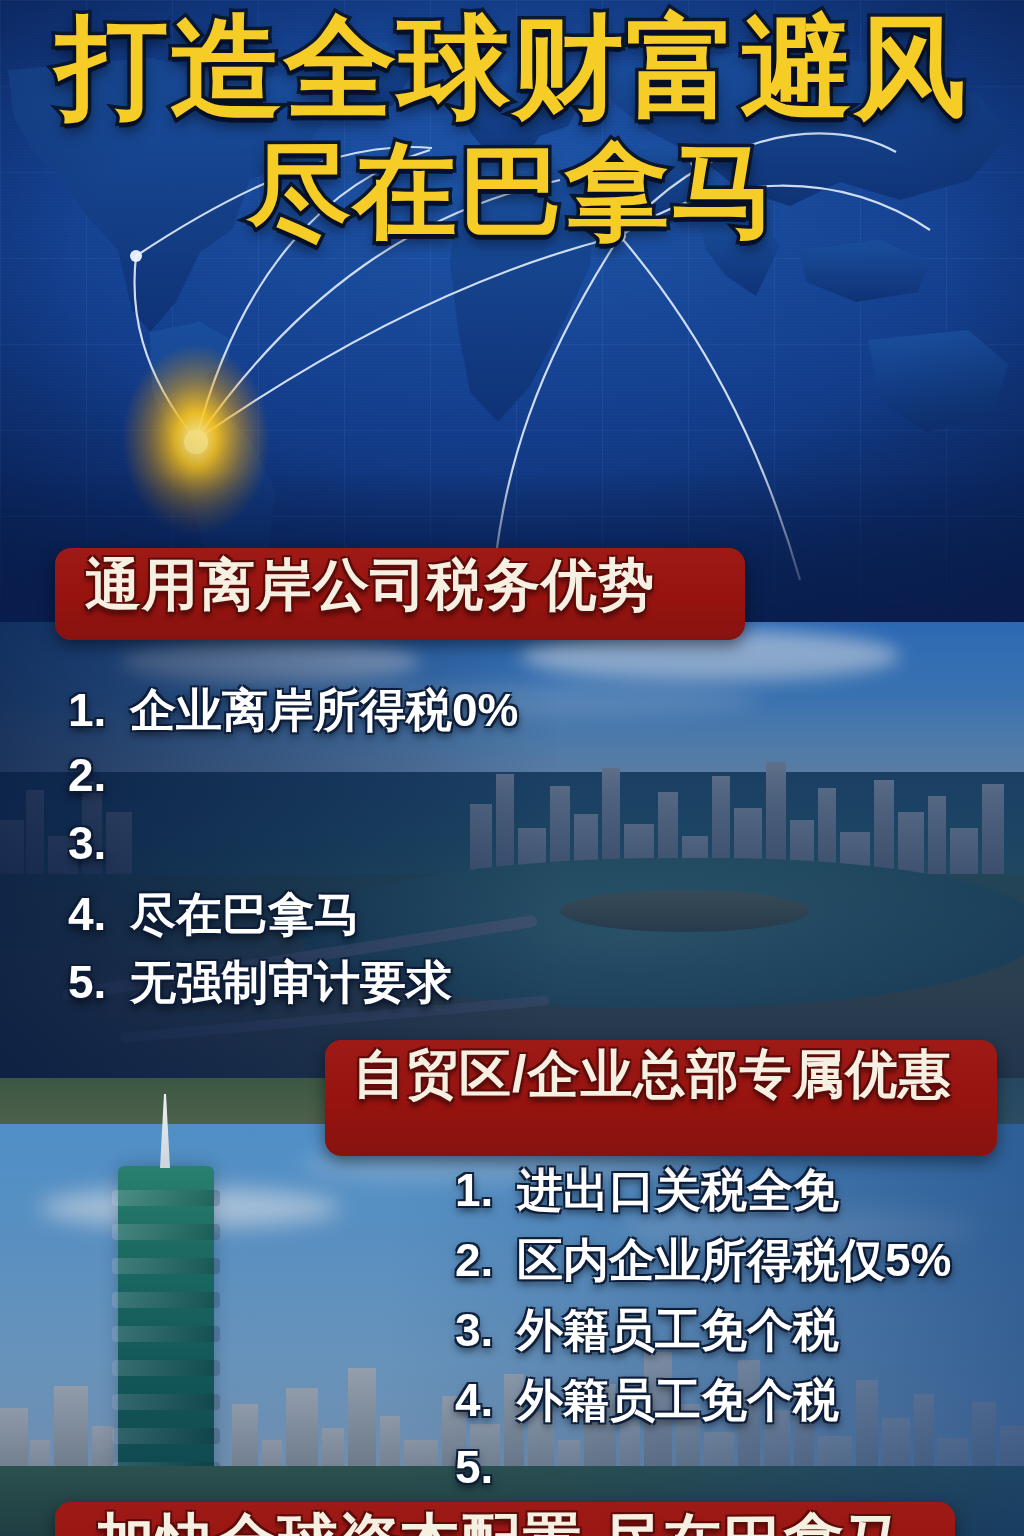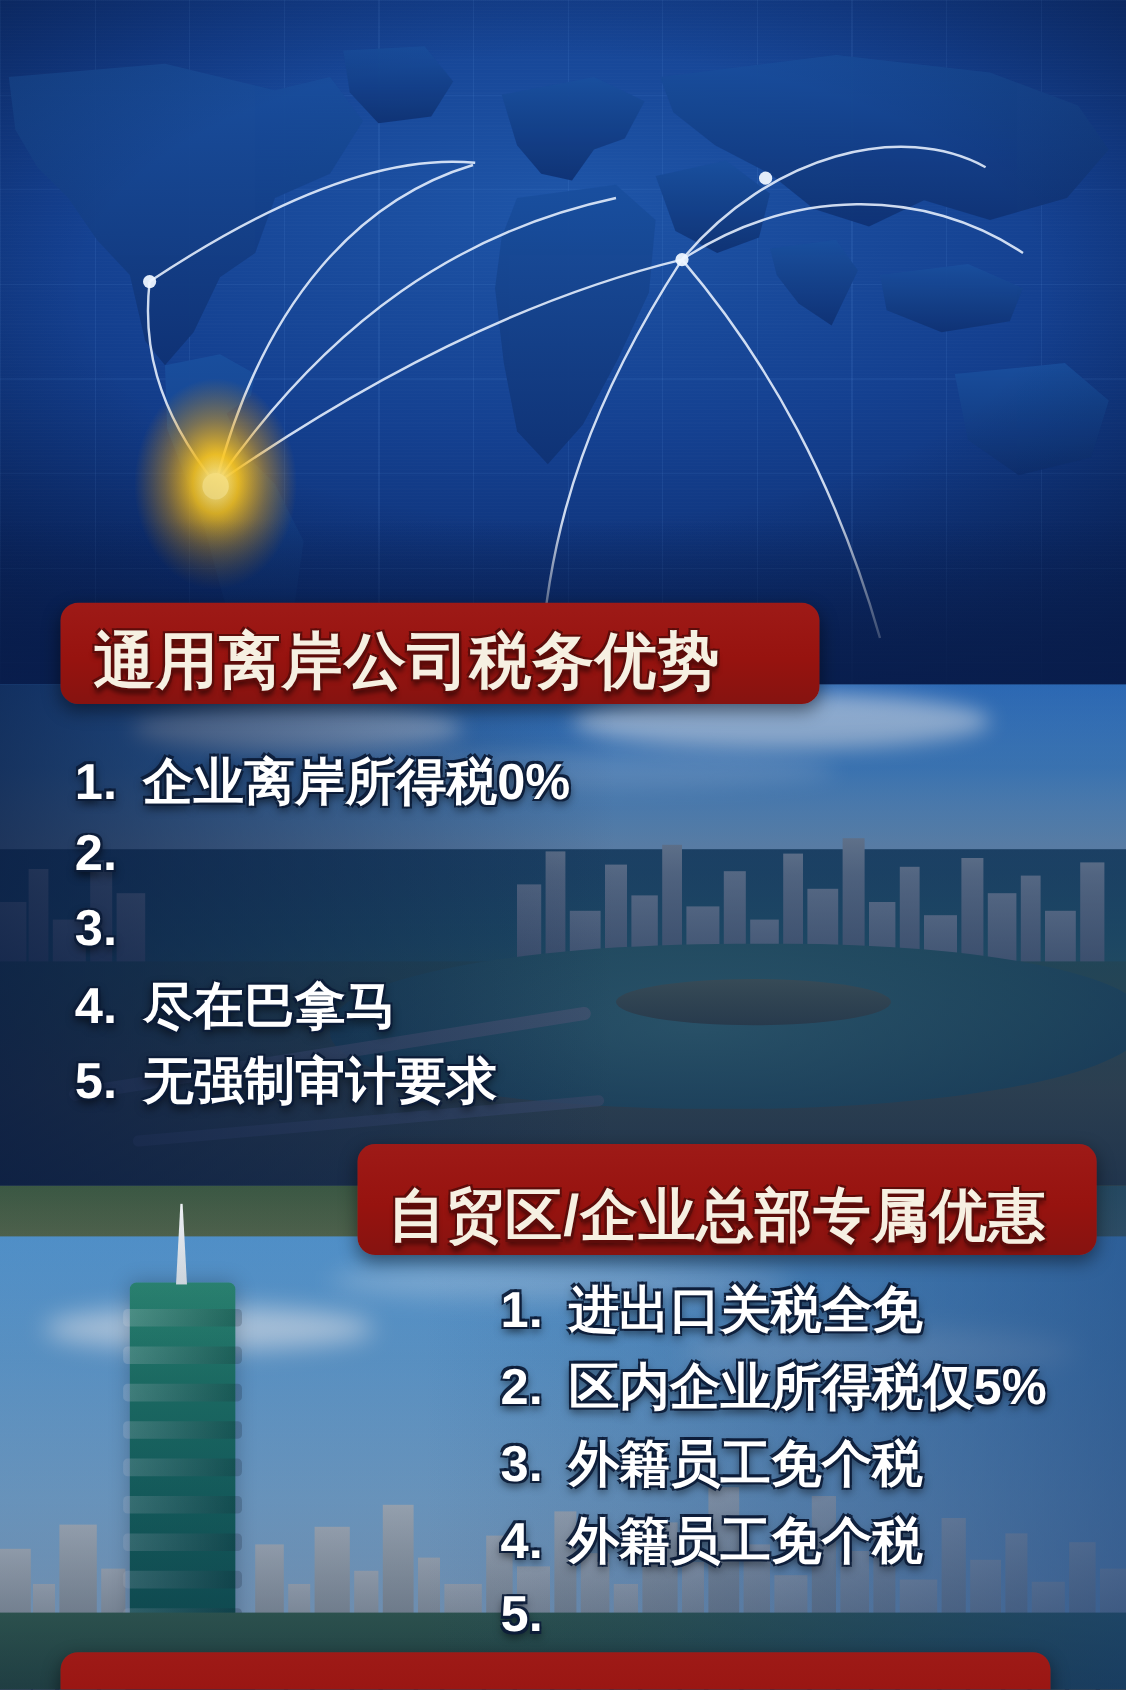--- a/index.html
+++ b/index.html
@@ -150,34 +150,34 @@
   .b2-road{
     position:absolute; left:0; top:0; width:1024px; height:46px;
     background:linear-gradient(to bottom,#3d5a42,#54664a);
   }
 
   
   .banner{
     position:absolute; z-index:9;
     background:linear-gradient(to bottom,#9e1a17 0%,#97130f 55%,#861310 100%);
     border-radius:16px;
-    display:flex; align-items:flex-end;
+    display:flex; align-items:flex-start;
     box-shadow:0 6px 16px rgba(0,0,0,.45);
   }
   .banner-text{
     font-weight:bold; color:#F6F0E2;
     letter-spacing:1px; white-space:nowrap;
     text-shadow:
       -2px -2px 0 #5d0c0a, 2px -2px 0 #5d0c0a,
       -2px  2px 0 #5d0c0a, 2px  2px 0 #5d0c0a,
       0 5px 5px rgba(0,0,0,.5);
   }
   #banner1{ left:55px; top:548px; width:690px; height:92px; padding-left:30px; }
   #banner1 .banner-text{ font-size:56px; }
-  #banner2{ left:325px; top:1040px; width:672px; height:101px; padding-left:28px; }
+  #banner2{ left:325px; top:1040px; width:672px; height:116px; padding-left:28px; }
   #banner2 .banner-text{ font-size:52px; }
   #banner3{
     left:55px; top:1502px; width:900px; height:120px;
     padding-left:40px; border-radius:16px;
   }
   #banner3 .banner-text{ font-size:60px; }
 
   
   .list{ position:absolute; z-index:7; }
   .list-item{
@@ -263,20 +263,24 @@
       <g>
         <ellipse cx="196" cy="400" rx="74" ry="96" fill="url(#glowG)"></ellipse>
         <circle cx="196" cy="402" r="12" fill="#FFE680"></circle>
       </g>
     </svg>
 
     <div class="hero-vig"></div>
     <div class="hero-bottomfade"></div>
   </div>
 
+  <div class="title-wrap">
+    <div class="title-line l1">打造全球财富避风</div>
+    <div class="title-line l2">尽在巴拿马</div>
+  </div>
 
   <div class="band1">
     <div class="b1-sky"></div>
     <div class="b1-cloud" style="left:120px;top:18px;width:300px;height:44px;"></div>
     <div class="b1-cloud" style="left:520px;top:8px;width:380px;height:52px;"></div>
     <div class="b1-cloud" style="left:300px;top:62px;width:460px;height:34px;opacity:.4;"></div>
     <div class="b1-sea"></div>
     <div class="b1-city">
       <div class="b1-bld" style="left:0px;width:24px;height:112px;"></div>
       <div class="b1-bld" style="left:26px;width:18px;height:142px;"></div>

